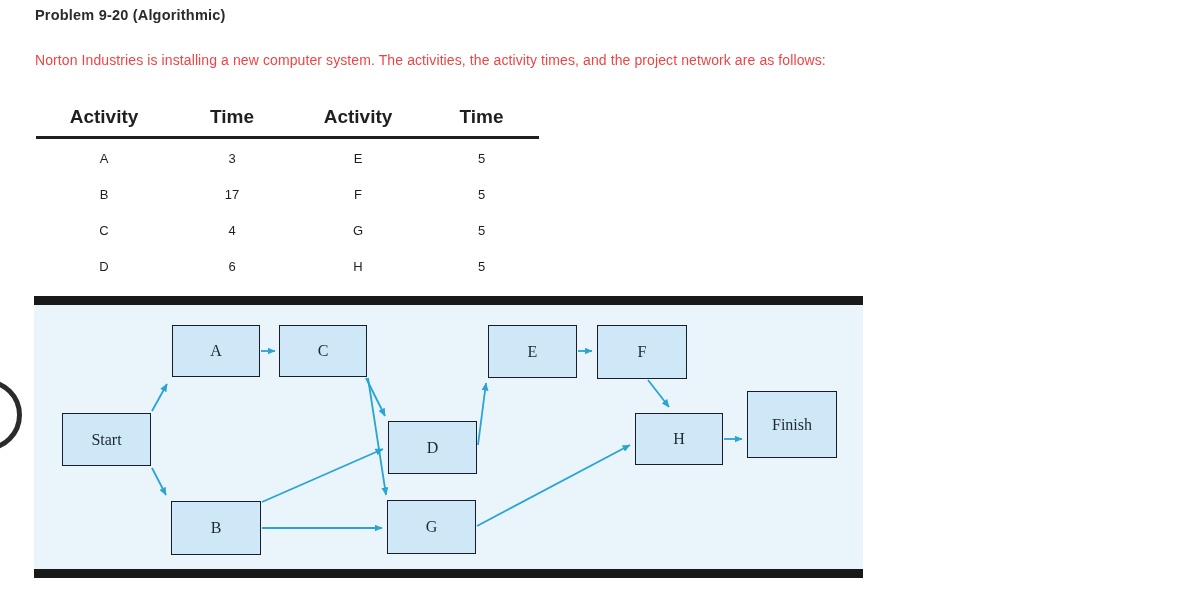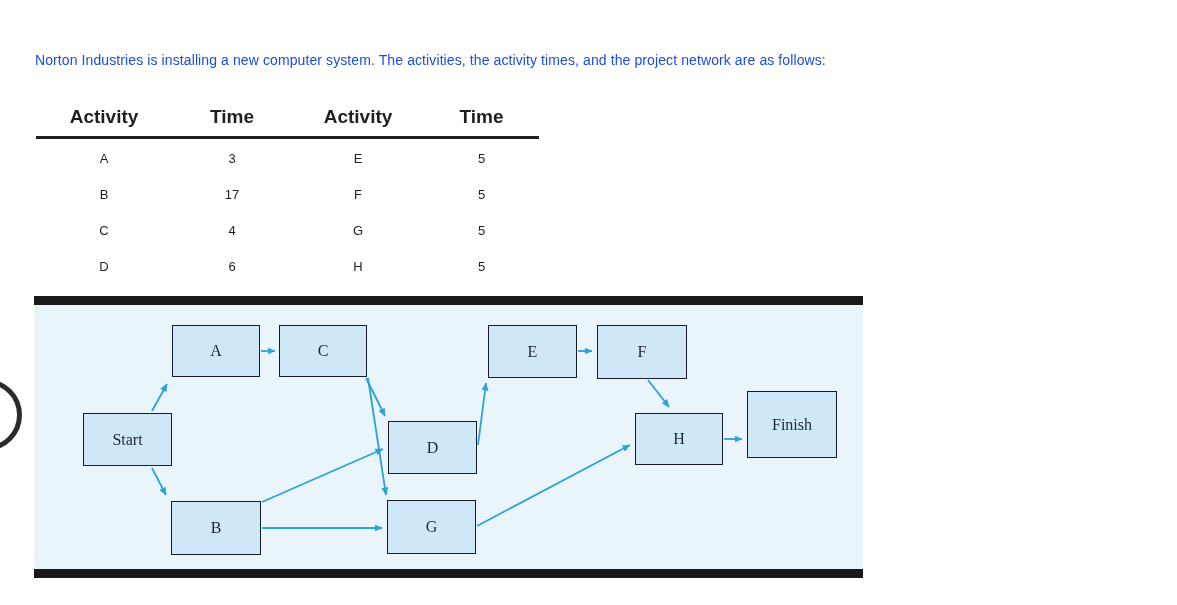--- a/index.html
+++ b/index.html
@@ -7,21 +7,21 @@
   .screen {
     position:relative; width:1177px; height:605px; background:#ffffff;
     overflow:hidden; font-family:"Liberation Sans", sans-serif; color:#2b2b2b;
   }
   .title {
     position:absolute; left:35px; top:7px;
     font-size:14.5px; font-weight:bold; color:#2b2b2b; letter-spacing:0.2px;
   }
   .desc {
     position:absolute; left:35px; top:52px; width:1130px;
-    font-size:14px; color:#1d4ed8; letter-spacing:0.1px; white-space:nowrap;
+    font-size:14px; color:#ef4444; letter-spacing:0.1px; white-space:nowrap;
   }
   
   .acttable {
     position:absolute; left:36px; top:104px; width:503px;
     display:grid; grid-template-columns:136px 120px 132px 115px;
     font-size:13px; color:#1f1f1f;
   }
   .acttable .th {
     height:32px; font-weight:bold; font-size:19px; text-align:center; padding-top:2px;
   }
@@ -41,37 +41,38 @@
   .clipped-circle {
     position:absolute; left:-50px; top:379px; width:72px; height:72px;
     border:5px solid #2b2b2b; border-radius:50%; background:transparent;
   }
   svg.edges { position:absolute; left:0; top:0; }
   .node {
     position:absolute; background:#cfe8f8; border:1.6px solid #1c1c28;
     display:flex; align-items:center; justify-content:center;
     font-family:"Liberation Serif", serif; font-size:16px; color:#1e2833;
   }
-  .node-start  { left:62px;  top:413px; width:89px; height:53px;margin-left:21px; }
+  .node-start  { left:62px;  top:413px; width:89px; height:53px; }
   .node-a      { left:172px; top:325px; width:88px; height:52px; }
   .node-c      { left:279px; top:325px; width:88px; height:52px; }
   .node-e      { left:488px; top:325px; width:89px; height:53px; }
   .node-f      { left:597px; top:325px; width:90px; height:54px; }
   .node-d      { left:388px; top:421px; width:89px; height:53px; }
   .node-b      { left:171px; top:501px; width:90px; height:54px; }
   .node-g      { left:387px; top:500px; width:89px; height:54px; }
   .node-h      { left:635px; top:413px; width:88px; height:52px; }
   .node-finish { left:747px; top:391px; width:90px; height:67px; }
   .edge { stroke:#2aa3d5; stroke-width:1.8; }
 </style>
 </head>
 <body>
 
 <div class="screen">
 
+  <div class="title">Problem 9-20 (Algorithmic)</div>
   <div class="desc">Norton Industries is installing a new computer system. The activities, the activity times, and the project network are as follows:</div>
 
   <div class="acttable">
     <div class="th">Activity</div>
     <div class="th">Time</div>
     <div class="th">Activity</div>
     <div class="th">Time</div>
     <div class="rule"></div>
 
     <div class="trow">

